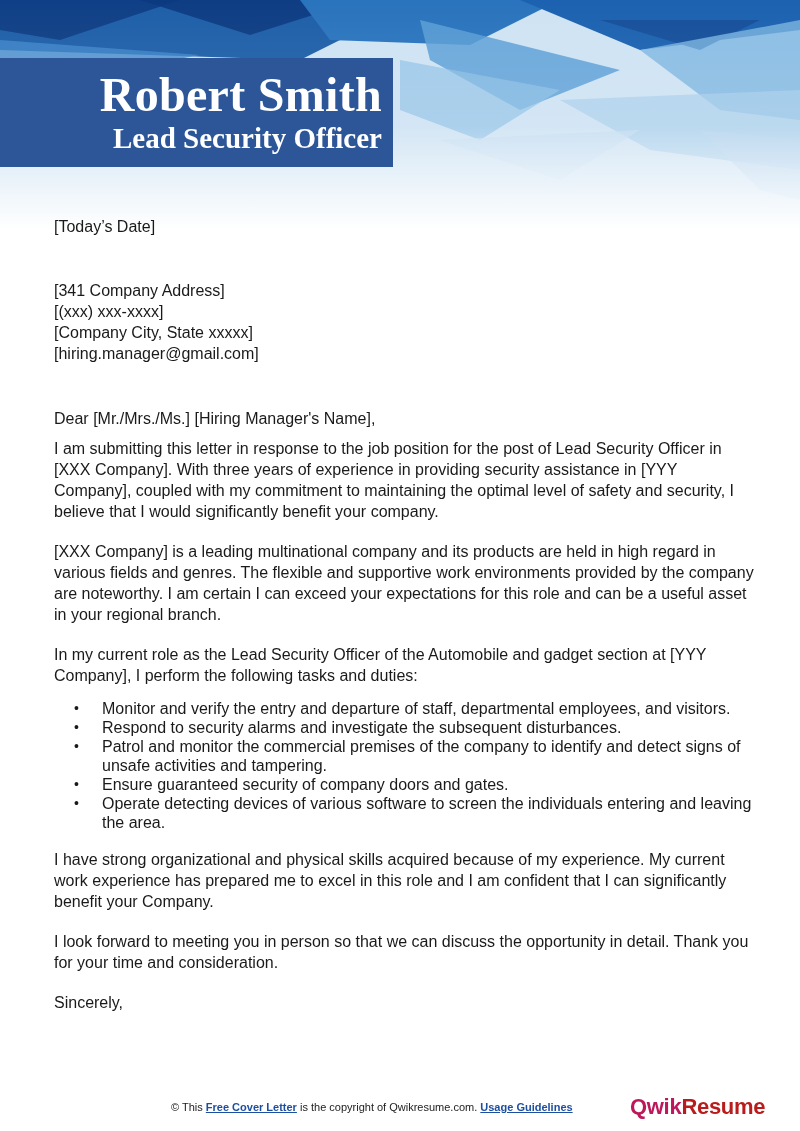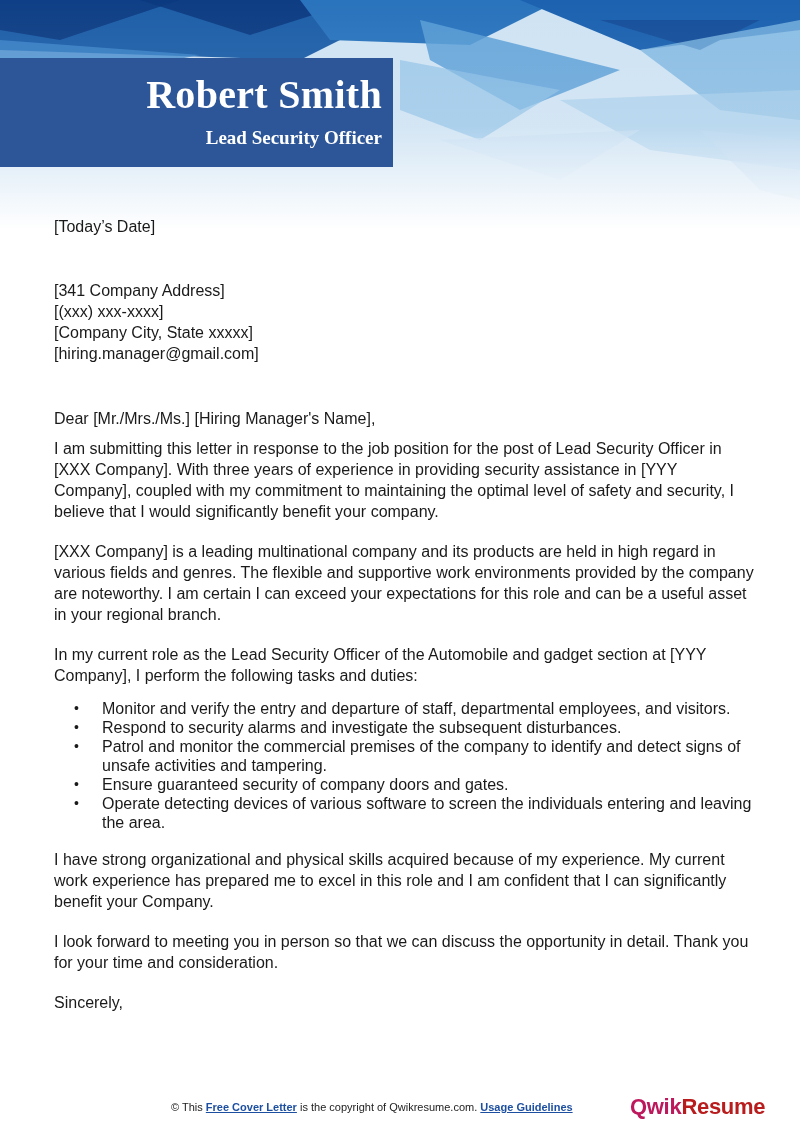--- a/index.html
+++ b/index.html
@@ -18,30 +18,30 @@
       background: #2d5699;
       z-index: 2;
       text-align: right;
       box-sizing: border-box;
       padding-right: 11px;
     }
     .banner .name {
       font-family: "Liberation Serif", serif;
       font-weight: bold;
       color: #ffffff;
-      font-size: 40px;
+      font-size: 48px;
       line-height: 40px;
       margin-top: 17px;
       letter-spacing: 0.3px;
     }
     .banner .title {
       font-family: "Liberation Serif", serif;
       font-weight: bold;
       color: #ffffff;
-      font-size: 19px;
+      font-size: 29px;
       line-height: 30px;
       margin-top: 8px;
     }
     .content {
       position: absolute; left: 54px; top: 216px; width: 700px;
       font-size: 16px; line-height: 21px;
       z-index: 3;
     }
     .content p { margin: 0; }
     .date { position: absolute; top: 0; left: 0; }

